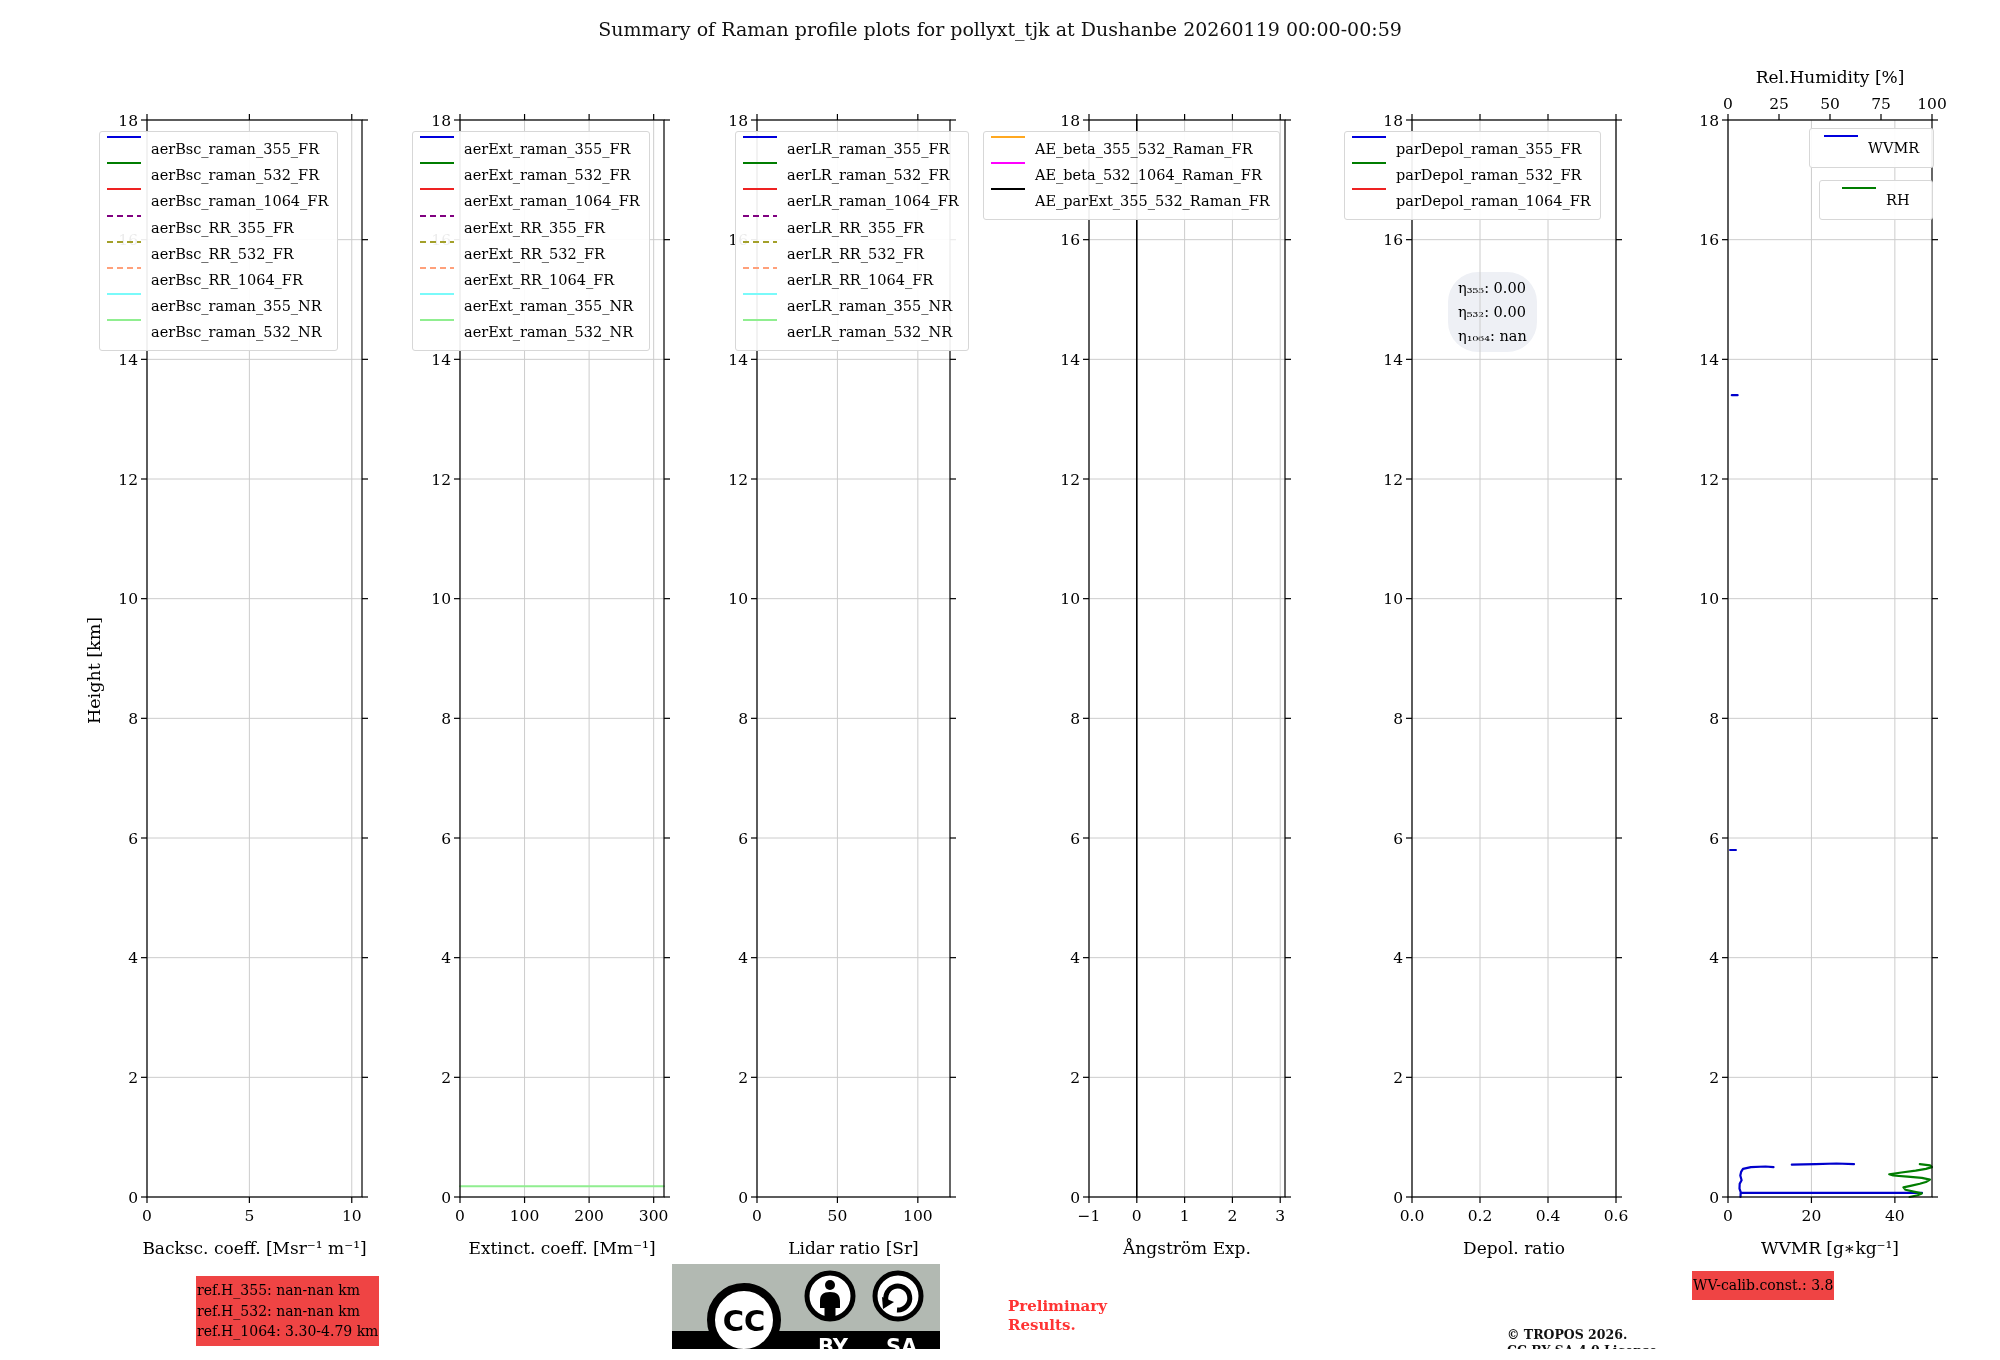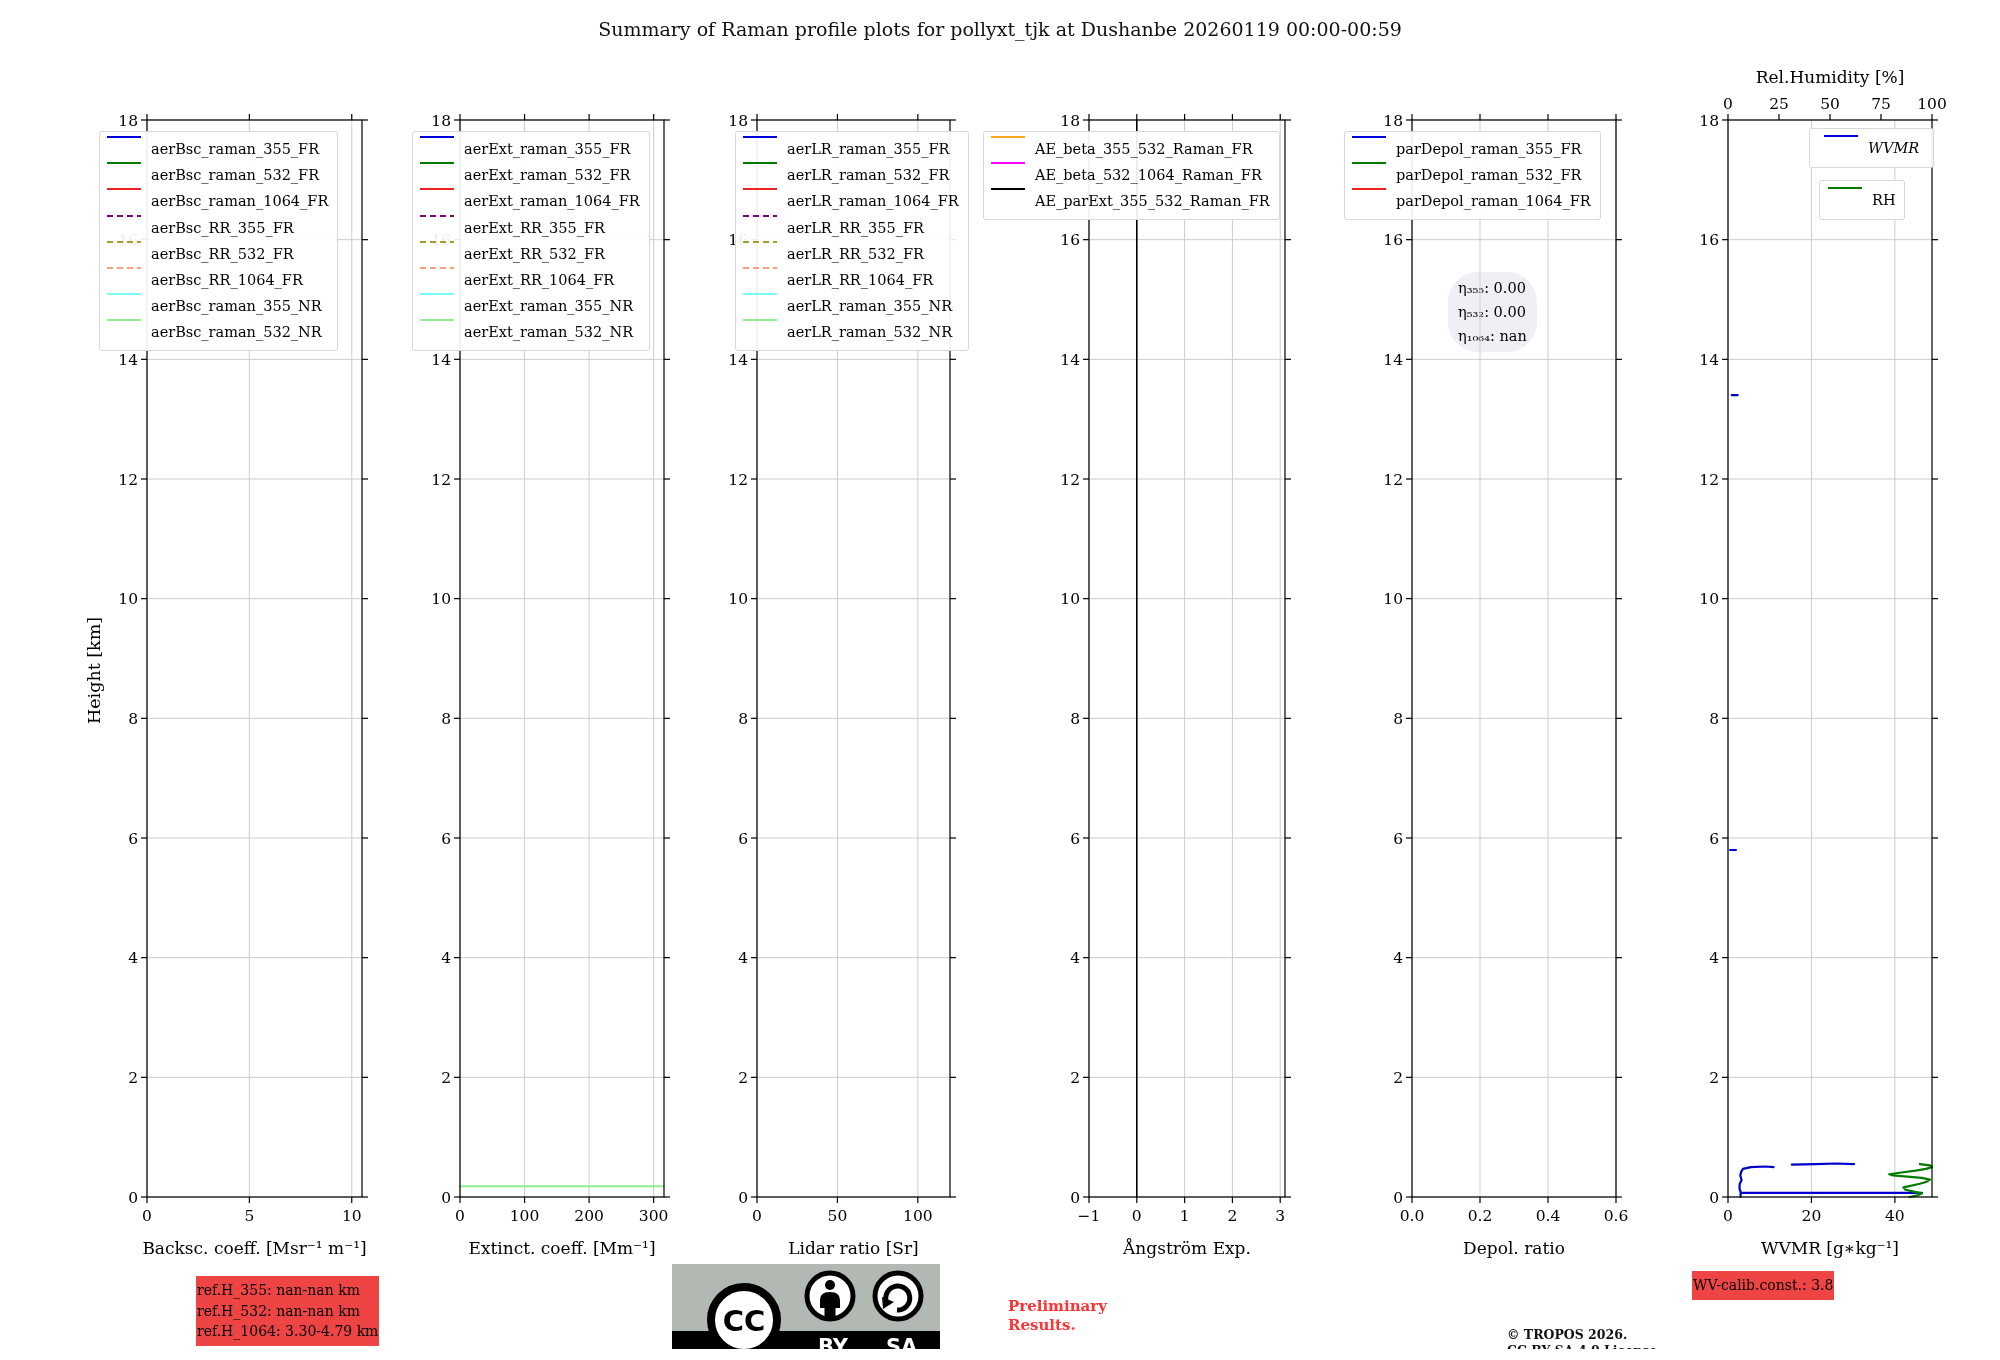--- a/index.html
+++ b/index.html
@@ -572,25 +572,25 @@
       <text x="96" y="54" text-anchor="middle" font-size="15.5">25</text>
       <line x1="147" y1="65" x2="147" y2="59" stroke="#000" stroke-width="1.2"></line>
       <text x="147" y="54" text-anchor="middle" font-size="15.5">50</text>
       <line x1="198" y1="65" x2="198" y2="59" stroke="#000" stroke-width="1.2"></line>
       <text x="198" y="54" text-anchor="middle" font-size="15.5">75</text>
       <line x1="249" y1="65" x2="249" y2="59" stroke="#000" stroke-width="1.2"></line>
       <text x="249" y="54" text-anchor="middle" font-size="15.5">100</text>
       <text x="147" y="28" text-anchor="middle" font-size="17">Rel.Humidity [%]</text>
       <text x="147" y="1199" text-anchor="middle" font-size="17">WVMR [g∗kg⁻¹]</text>
     </svg>
-    <div class="legend" style="left: 1809px; top: 128px; padding: 6px 14px; font-style: italic;">
+    <div class="legend" style="left: 1809px; top: 128px; padding: 6px 14px;">
       <div class="legend-row">
         <span class="sample" style="background: rgb(0, 0, 221);"></span>
         <span>WVMR</span>
       </div>
     </div>
-    <div class="legend" style="left: 1819px; top: 180px; padding: 6px 8px;">
+    <div class="legend" style="left: 1819px; top: 180px; padding: 6px 22px;">
       <div class="legend-row">
         <span class="sample" style="background: rgb(0, 125, 0);"></span>
         <span>RH</span>
       </div>
     </div>
   </div>
 
 </body></html>

